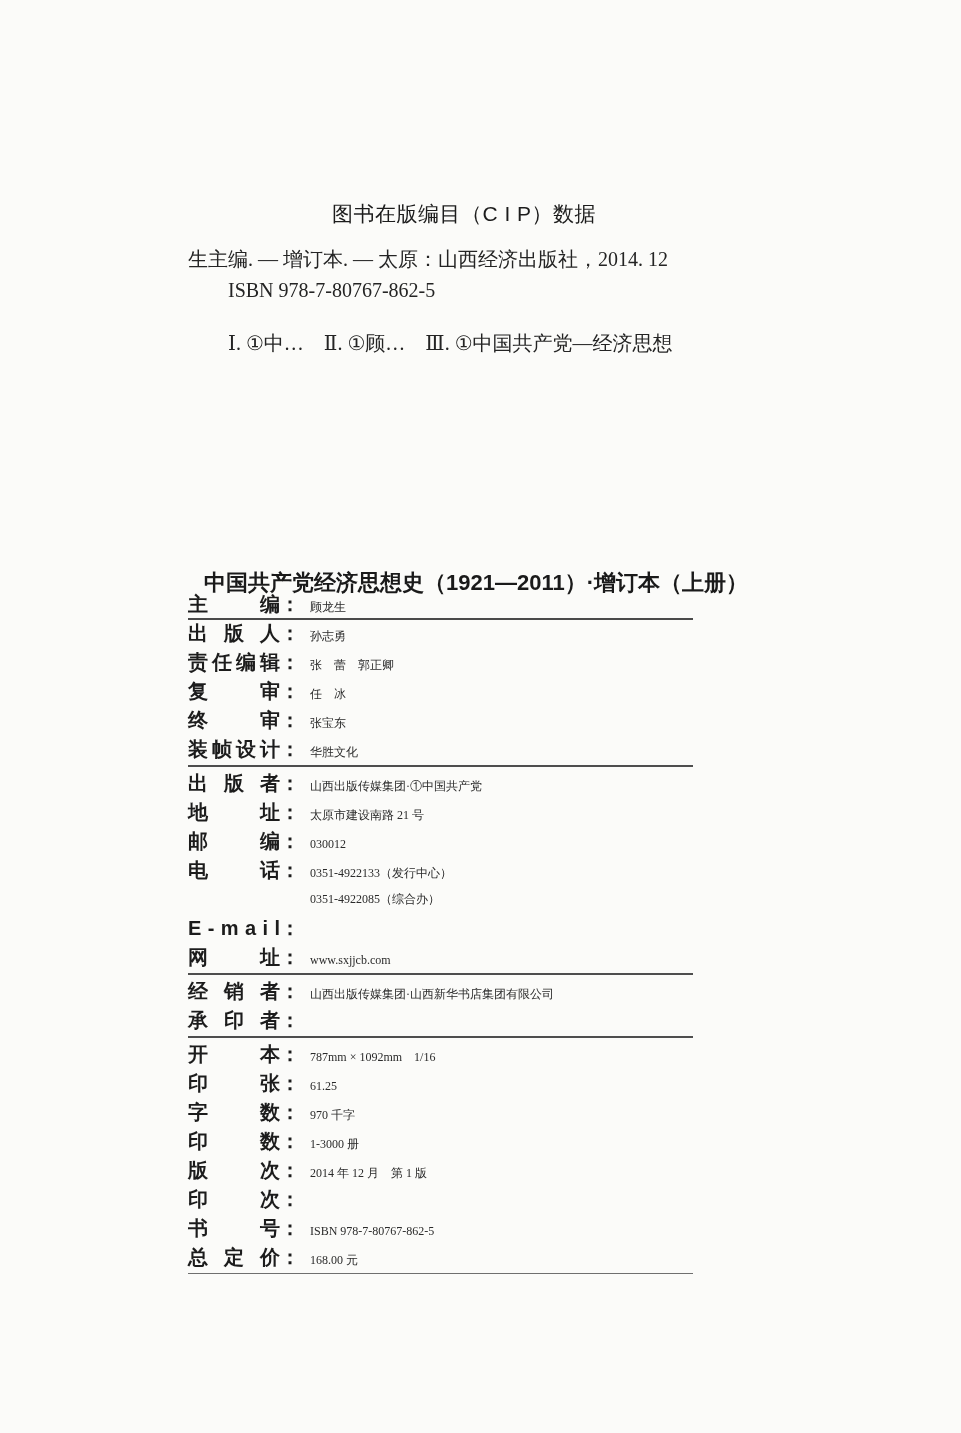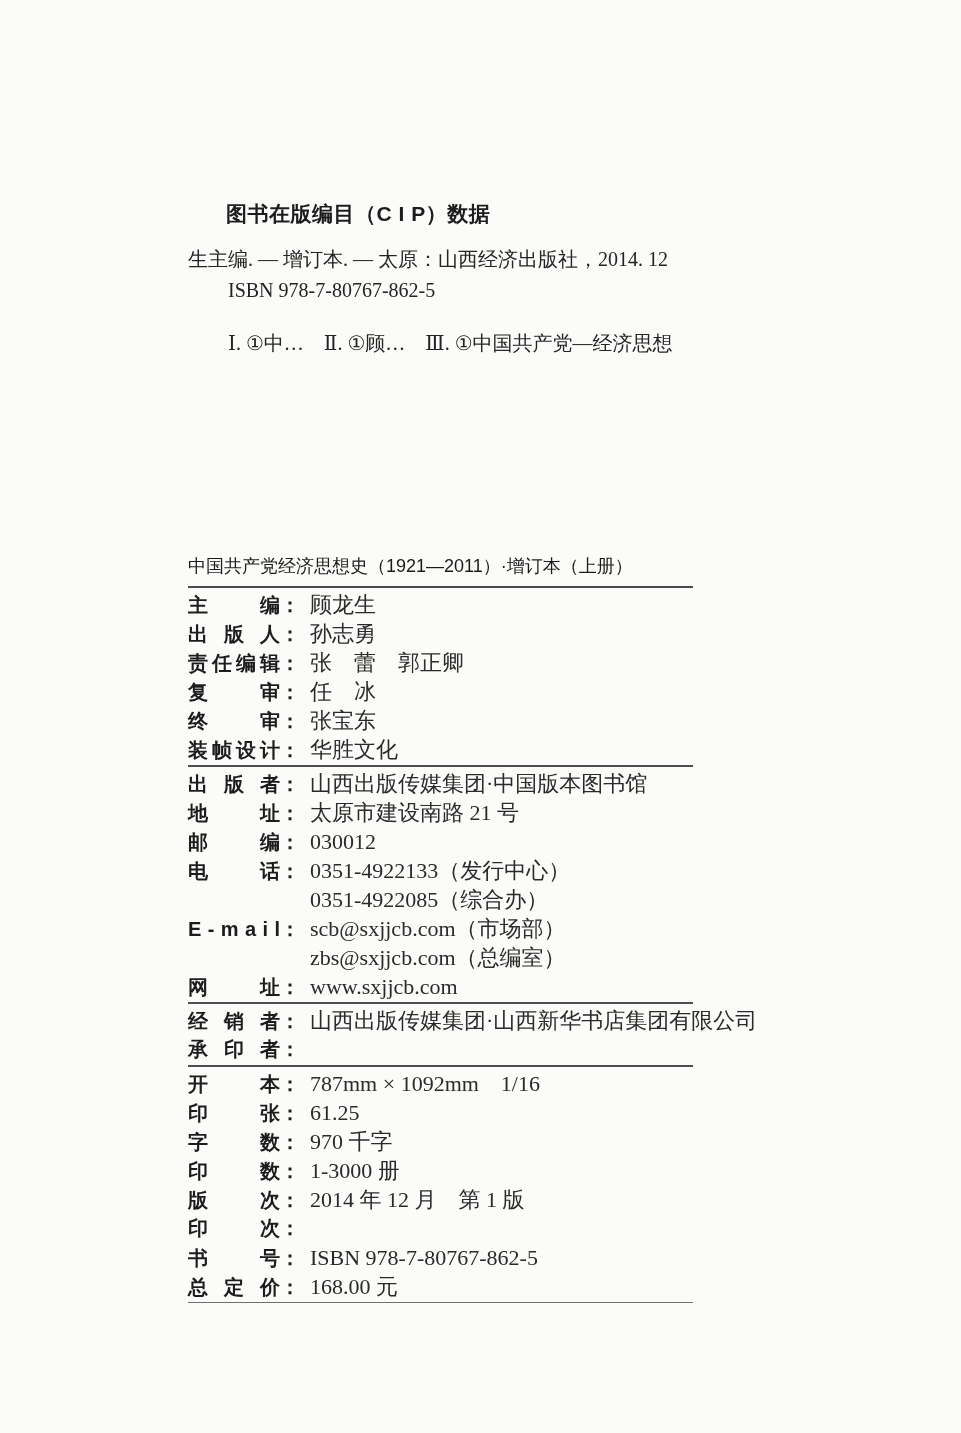--- a/index.html
+++ b/index.html
@@ -9,55 +9,55 @@
     height: 1433px;
     background: #fbfbf9;
     font-family: "Liberation Serif", "DejaVu Serif", serif;
     color: #242424;
     overflow: hidden;
   }
   
   .cip { position: absolute; left: 188px; top: 200px; width: 514px; }
   .cip-heading {
     font-family: "Liberation Sans", "DejaVu Sans", sans-serif;
-    font-size: 21px; font-weight: bold; line-height: 28px;
-    margin: 0 0 16px 38px; letter-spacing: 0.5px; color: #1c1c1c;
+    font-size: 21px; font-weight: normal; line-height: 28px;
+    margin: 0 0 16px 38px; letter-spacing: 0.5px; color: #1c1c1c; text-align: center;
   }
   .cip p { margin: 0; font-size: 20px; line-height: 31px; }
   .cip p.indent { margin-left: 40px; }
   .cip p.gap { margin-top: 22px; }
   
   .title-block {
     position: absolute; left: 188px; top: 552px; width: 505px;
     border-bottom: 2px solid #4a4a4a; padding-bottom: 5px;
   }
   .book-title {
-    margin: 0;
-    font-family: "Liberation Sans", "DejaVu Sans", sans-serif;
-    font-size: 18px; font-weight: normal; line-height: 29px;
+    margin: 16px;
+    font-family: "Liberation Sans", "DejaVu Sans", sans-serif;
+    font-size: 22px; font-weight: bold; line-height: 29px;
     letter-spacing: 0px; color: #1a1a1a; white-space: nowrap;
   }
   
   .colophon { position: absolute; left: 188px; top: 588px; width: 505px; }
   .sec { padding: 2px 0 1px 0; border-bottom: 2px solid #4e4e4e; }
   .sec:last-child { border-bottom: 1px solid #6f6f6f; }
   .row { display: flex; align-items: baseline; height: 29px; line-height: 29px; }
   .lbl {
     display: inline-flex; justify-content: space-between;
     width: 92px; flex-shrink: 0;
     font-family: "Liberation Sans", "DejaVu Sans", sans-serif;
     font-size: 20px; font-weight: bold; color: #1c1c1c;
     white-space: nowrap;
   }
   .colon {
     width: 30px; flex-shrink: 0;
     font-family: "Liberation Sans", "DejaVu Sans", sans-serif;
     font-size: 20px; font-weight: bold; color: #1c1c1c;
   }
-  .val { font-size: 22px; color: #2a2a2a; white-space: nowrap; }
+  .val { font-size: 12px; color: #2a2a2a; white-space: nowrap; }
 </style>
 </head>
 <body>
 
 <div class="page">
 
   <section class="cip">
     <h2 class="cip-heading">图书在版编目（C I P）数据</h2>
     <p>生主编. — 增订本. — 太原：山西经济出版社，2014. 12</p>
     <p class="indent">ISBN 978-7-80767-862-5</p>
@@ -127,21 +127,21 @@
     </div>
 
     <div class="sec">
       <div class="row">
         <span class="lbl">
             <span>出</span>
             <span>版</span>
             <span>者</span>
           </span>
         <span class="colon">：</span>
-        <span class="val">山西出版传媒集团·中国版本图书馆</span>
+        <span class="val">山西出版传媒集团·①中国共产党</span>
       </div>
       <div class="row">
         <span class="lbl">
             <span>地</span>
             <span>址</span>
           </span>
         <span class="colon">：</span>
         <span class="val">太原市建设南路 21 号</span>
       </div>
       <div class="row">
@@ -168,26 +168,20 @@
       <div class="row">
         <span class="lbl">
             <span>E</span>
             <span>-</span>
             <span>m</span>
             <span>a</span>
             <span>i</span>
             <span>l</span>
           </span>
         <span class="colon">：</span>
-        <span class="val">scb@sxjjcb.com（市场部）</span>
-      </div>
-      <div class="row">
-        <span class="lbl"></span>
-        <span class="colon"></span>
-        <span class="val">zbs@sxjjcb.com（总编室）</span>
       </div>
       <div class="row">
         <span class="lbl">
             <span>网</span>
             <span>址</span>
           </span>
         <span class="colon">：</span>
         <span class="val">www.sxjjcb.com</span>
       </div>
     </div>

